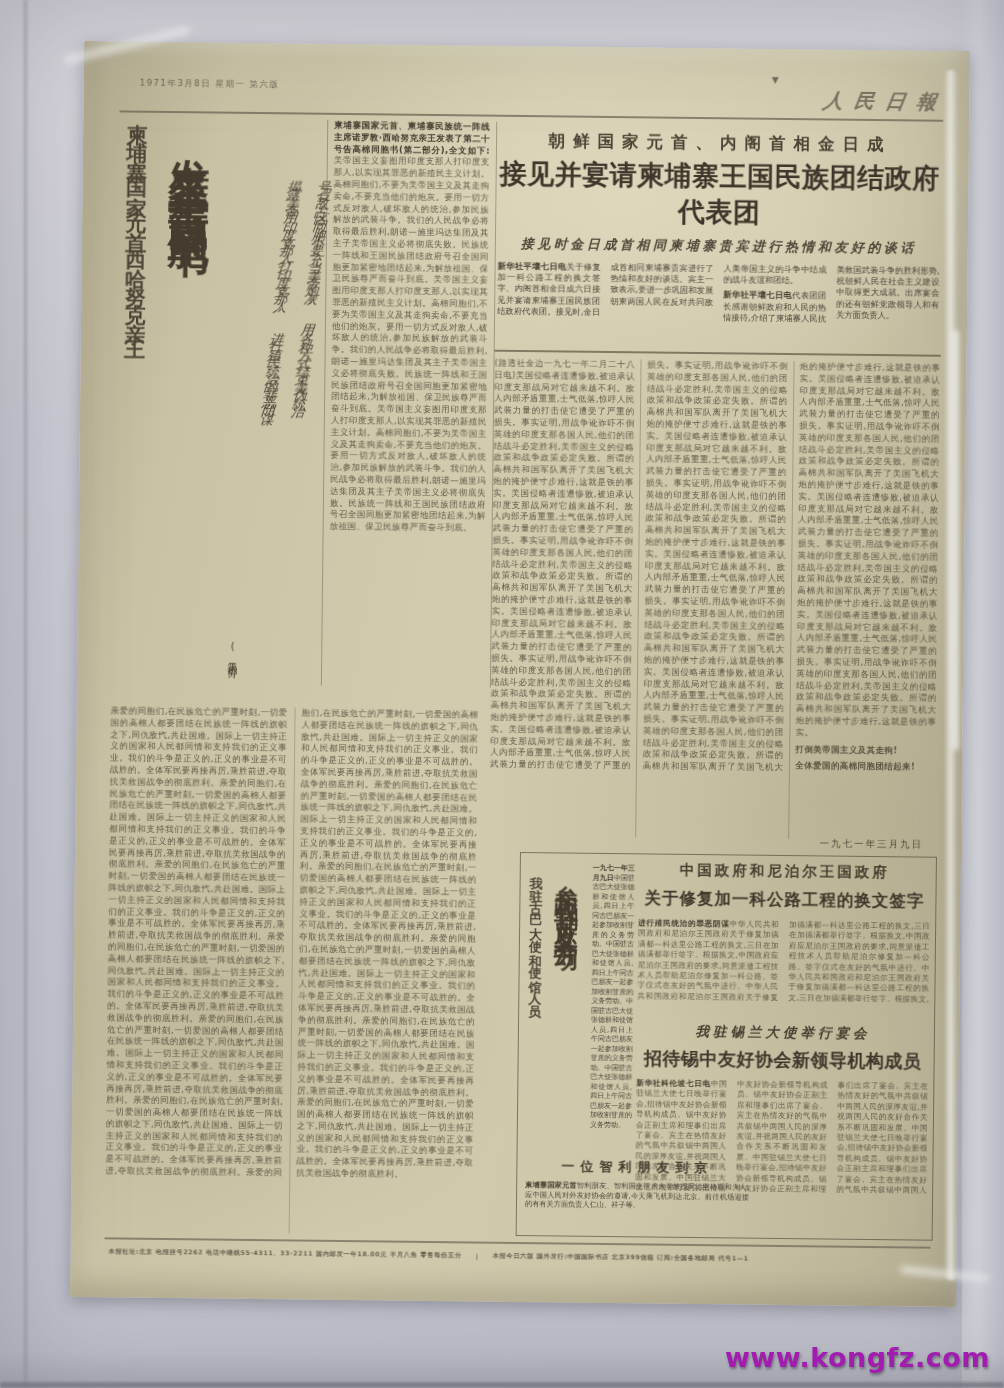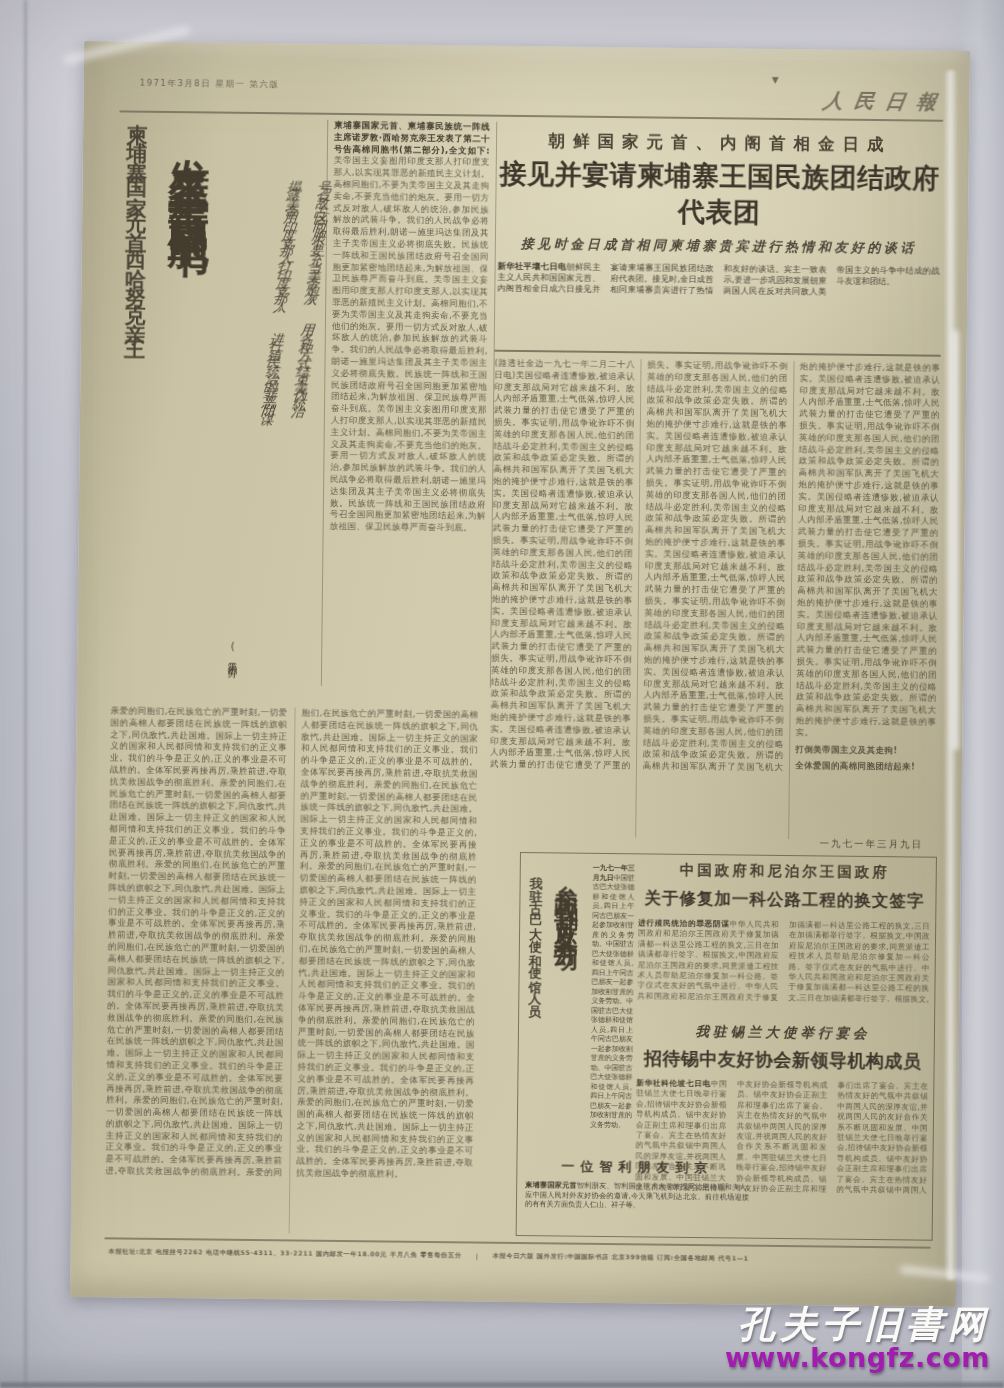--- a/index.html
+++ b/index.html
@@ -152,21 +152,22 @@
       <div class="abs colA t-just body-txt">
         <span class="lead">柬埔寨国家元首、柬埔寨民族统一阵线主席诺罗敦·西哈努克亲王发表了第二十号告高棉同胞书(第二部分),全文如下:</span>
         <span>美帝国主义妄图用印度支那人打印度支那人,以实现其罪恶的新殖民主义计划。高棉同胞们,不要为美帝国主义及其走狗卖命,不要充当他们的炮灰。要用一切方式反对敌人,破坏敌人的统治,参加民族解放的武装斗争。我们的人民战争必将取得最后胜利,朗诺—施里玛达集团及其主子美帝国主义必将彻底失败。民族统一阵线和王国民族团结政府号召全国同胞更加紧密地团结起来,为解放祖国、保卫民族尊严而奋斗到底。美帝国主义妄图用印度支那人打印度支那人,以实现其罪恶的新殖民主义计划。高棉同胞们,不要为美帝国主义及其走狗卖命,不要充当他们的炮灰。要用一切方式反对敌人,破坏敌人的统治,参加民族解放的武装斗争。我们的人民战争必将取得最后胜利,朗诺—施里玛达集团及其主子美帝国主义必将彻底失败。民族统一阵线和王国民族团结政府号召全国同胞更加紧密地团结起来,为解放祖国、保卫民族尊严而奋斗到底。美帝国主义妄图用印度支那人打印度支那人,以实现其罪恶的新殖民主义计划。高棉同胞们,不要为美帝国主义及其走狗卖命,不要充当他们的炮灰。要用一切方式反对敌人,破坏敌人的统治,参加民族解放的武装斗争。我们的人民战争必将取得最后胜利,朗诺—施里玛达集团及其主子美帝国主义必将彻底失败。民族统一阵线和王国民族团结政府号召全国同胞更加紧密地团结起来,为解放祖国、保卫民族尊严而奋斗到底。</span>
       </div>
 
       <div class="abs kim">
         <div class="kim-kicker serif">朝鲜国家元首、内阁首相金日成</div>
         <div class="kim-headline serif">接见并宴请柬埔寨王国民族团结政府代表团</div>
         <div class="kim-subhead serif">接见时金日成首相同柬埔寨贵宾进行热情和友好的谈话</div>
         <div class="kim-body t-just">
-          <p><span class="lead">新华社平壤七日电</span><span>朝鲜民主主义人民共和国国家元首、内阁首相金日成六日接见并宴请柬埔寨王国民族团结政府代表团。接见时,金日成首相同柬埔寨贵宾进行了热情和友好的谈话。宾主一致表示,要进一步巩固和发展朝柬两国人民在反对共同敌人美帝国主义的斗争中结成的战斗友谊和团结。</span></p>
+          <p><span class="lead">新华社平壤七日电</span><span>关于修复加一科公路工程的换文签字、内阁首相金日成六日接见并宴请柬埔寨王国民族团结政府代表团。接见时,金日成首相同柬埔寨贵宾进行了热情和友好的谈话。宾主一致表示,要进一步巩固和发展朝柬两国人民在反对共同敌人美帝国主义的斗争中结成的战斗友谊和团结。</span></p>
+          <p><span class="lead">新华社平壤七日电</span><span>代表团团长感谢朝鲜政府和人民的热情接待,介绍了柬埔寨人民抗美救国武装斗争的胜利形势,祝朝鲜人民在社会主义建设中取得更大成就。出席宴会的还有朝鲜党政领导人和有关方面负责人。</span></p>
         </div>
       </div>
 
       <div class="abs zone2 t-just body-txt">
         <p><span>(路透社金边一九七一年二月二十八日电)</span><span>美国侵略者连遭惨败,被迫承认印度支那战局对它越来越不利。敌人内部矛盾重重,士气低落,惊呼人民武装力量的打击使它遭受了严重的损失。事实证明,用战争讹诈吓不倒英雄的印度支那各国人民,他们的团结战斗必定胜利,美帝国主义的侵略政策和战争政策必定失败。所谓的高棉共和国军队离开了美国飞机大炮的掩护便寸步难行,这就是铁的事实。美国侵略者连遭惨败,被迫承认印度支那战局对它越来越不利。敌人内部矛盾重重,士气低落,惊呼人民武装力量的打击使它遭受了严重的损失。事实证明,用战争讹诈吓不倒英雄的印度支那各国人民,他们的团结战斗必定胜利,美帝国主义的侵略政策和战争政策必定失败。所谓的高棉共和国军队离开了美国飞机大炮的掩护便寸步难行,这就是铁的事实。美国侵略者连遭惨败,被迫承认印度支那战局对它越来越不利。敌人内部矛盾重重,士气低落,惊呼人民武装力量的打击使它遭受了严重的损失。事实证明,用战争讹诈吓不倒英雄的印度支那各国人民,他们的团结战斗必定胜利,美帝国主义的侵略政策和战争政策必定失败。所谓的高棉共和国军队离开了美国飞机大炮的掩护便寸步难行,这就是铁的事实。美国侵略者连遭惨败,被迫承认印度支那战局对它越来越不利。敌人内部矛盾重重,士气低落,惊呼人民武装力量的打击使它遭受了严重的损失。事实证明,用战争讹诈吓不倒英雄的印度支那各国人民,他们的团结战斗必定胜利,美帝国主义的侵略政策和战争政策必定失败。所谓的高棉共和国军队离开了美国飞机大炮的掩护便寸步难行,这就是铁的事实。美国侵略者连遭惨败,被迫承认印度支那战局对它越来越不利。敌人内部矛盾重重,士气低落,惊呼人民武装力量的打击使它遭受了严重的损失。事实证明,用战争讹诈吓不倒英雄的印度支那各国人民,他们的团结战斗必定胜利,美帝国主义的侵略政策和战争政策必定失败。所谓的高棉共和国军队离开了美国飞机大炮的掩护便寸步难行,这就是铁的事实。美国侵略者连遭惨败,被迫承认印度支那战局对它越来越不利。敌人内部矛盾重重,士气低落,惊呼人民武装力量的打击使它遭受了严重的损失。事实证明,用战争讹诈吓不倒英雄的印度支那各国人民,他们的团结战斗必定胜利,美帝国主义的侵略政策和战争政策必定失败。所谓的高棉共和国军队离开了美国飞机大炮的掩护便寸步难行,这就是铁的事实。美国侵略者连遭惨败,被迫承认印度支那战局对它越来越不利。敌人内部矛盾重重,士气低落,惊呼人民武装力量的打击使它遭受了严重的损失。事实证明,用战争讹诈吓不倒英雄的印度支那各国人民,他们的团结战斗必定胜利,美帝国主义的侵略政策和战争政策必定失败。所谓的高棉共和国军队离开了美国飞机大炮的掩护便寸步难行,这就是铁的事实。美国侵略者连遭惨败,被迫承认印度支那战局对它越来越不利。敌人内部矛盾重重,士气低落,惊呼人民武装力量的打击使它遭受了严重的损失。事实证明,用战争讹诈吓不倒英雄的印度支那各国人民,他们的团结战斗必定胜利,美帝国主义的侵略政策和战争政策必定失败。所谓的高棉共和国军队离开了美国飞机大炮的掩护便寸步难行,这就是铁的事实。美国侵略者连遭惨败,被迫承认印度支那战局对它越来越不利。敌人内部矛盾重重,士气低落,惊呼人民武装力量的打击使它遭受了严重的损失。事实证明,用战争讹诈吓不倒英雄的印度支那各国人民,他们的团结战斗必定胜利,美帝国主义的侵略政策和战争政策必定失败。所谓的高棉共和国军队离开了美国飞机大炮的掩护便寸步难行,这就是铁的事实。美国侵略者连遭惨败,被迫承认印度支那战局对它越来越不利。敌人内部矛盾重重,士气低落,惊呼人民武装力量的打击使它遭受了严重的损失。事实证明,用战争讹诈吓不倒英雄的印度支那各国人民,他们的团结战斗必定胜利,美帝国主义的侵略政策和战争政策必定失败。所谓的高棉共和国军队离开了美国飞机大炮的掩护便寸步难行,这就是铁的事实。</span></p>
         <p class="slogan">打倒美帝国主义及其走狗!</p>
         <p class="slogan">全体爱国的高棉同胞团结起来!</p>
       </div>
 
       <div class="abs left-bottom t-just body-txt">
@@ -219,17 +220,16 @@
   <div class="sleeve-streak-right"></div>
   <div class="sleeve-streak-right2"></div>
   <div class="sleeve-corner-tl"></div>
   <div class="sleeve-corner-br"></div>
 
   <div class="bg-bottom-band"></div>
   <div class="bg-bottom-strip"></div>
   <div class="photo-vignette"></div>
 
   <div class="watermark">
-    <div class="wm-cn">孔夫子旧書网</div>
     <div class="wm-url">www.kongfz.com</div>
   </div>
 
 </div>
 
 </body></html>

